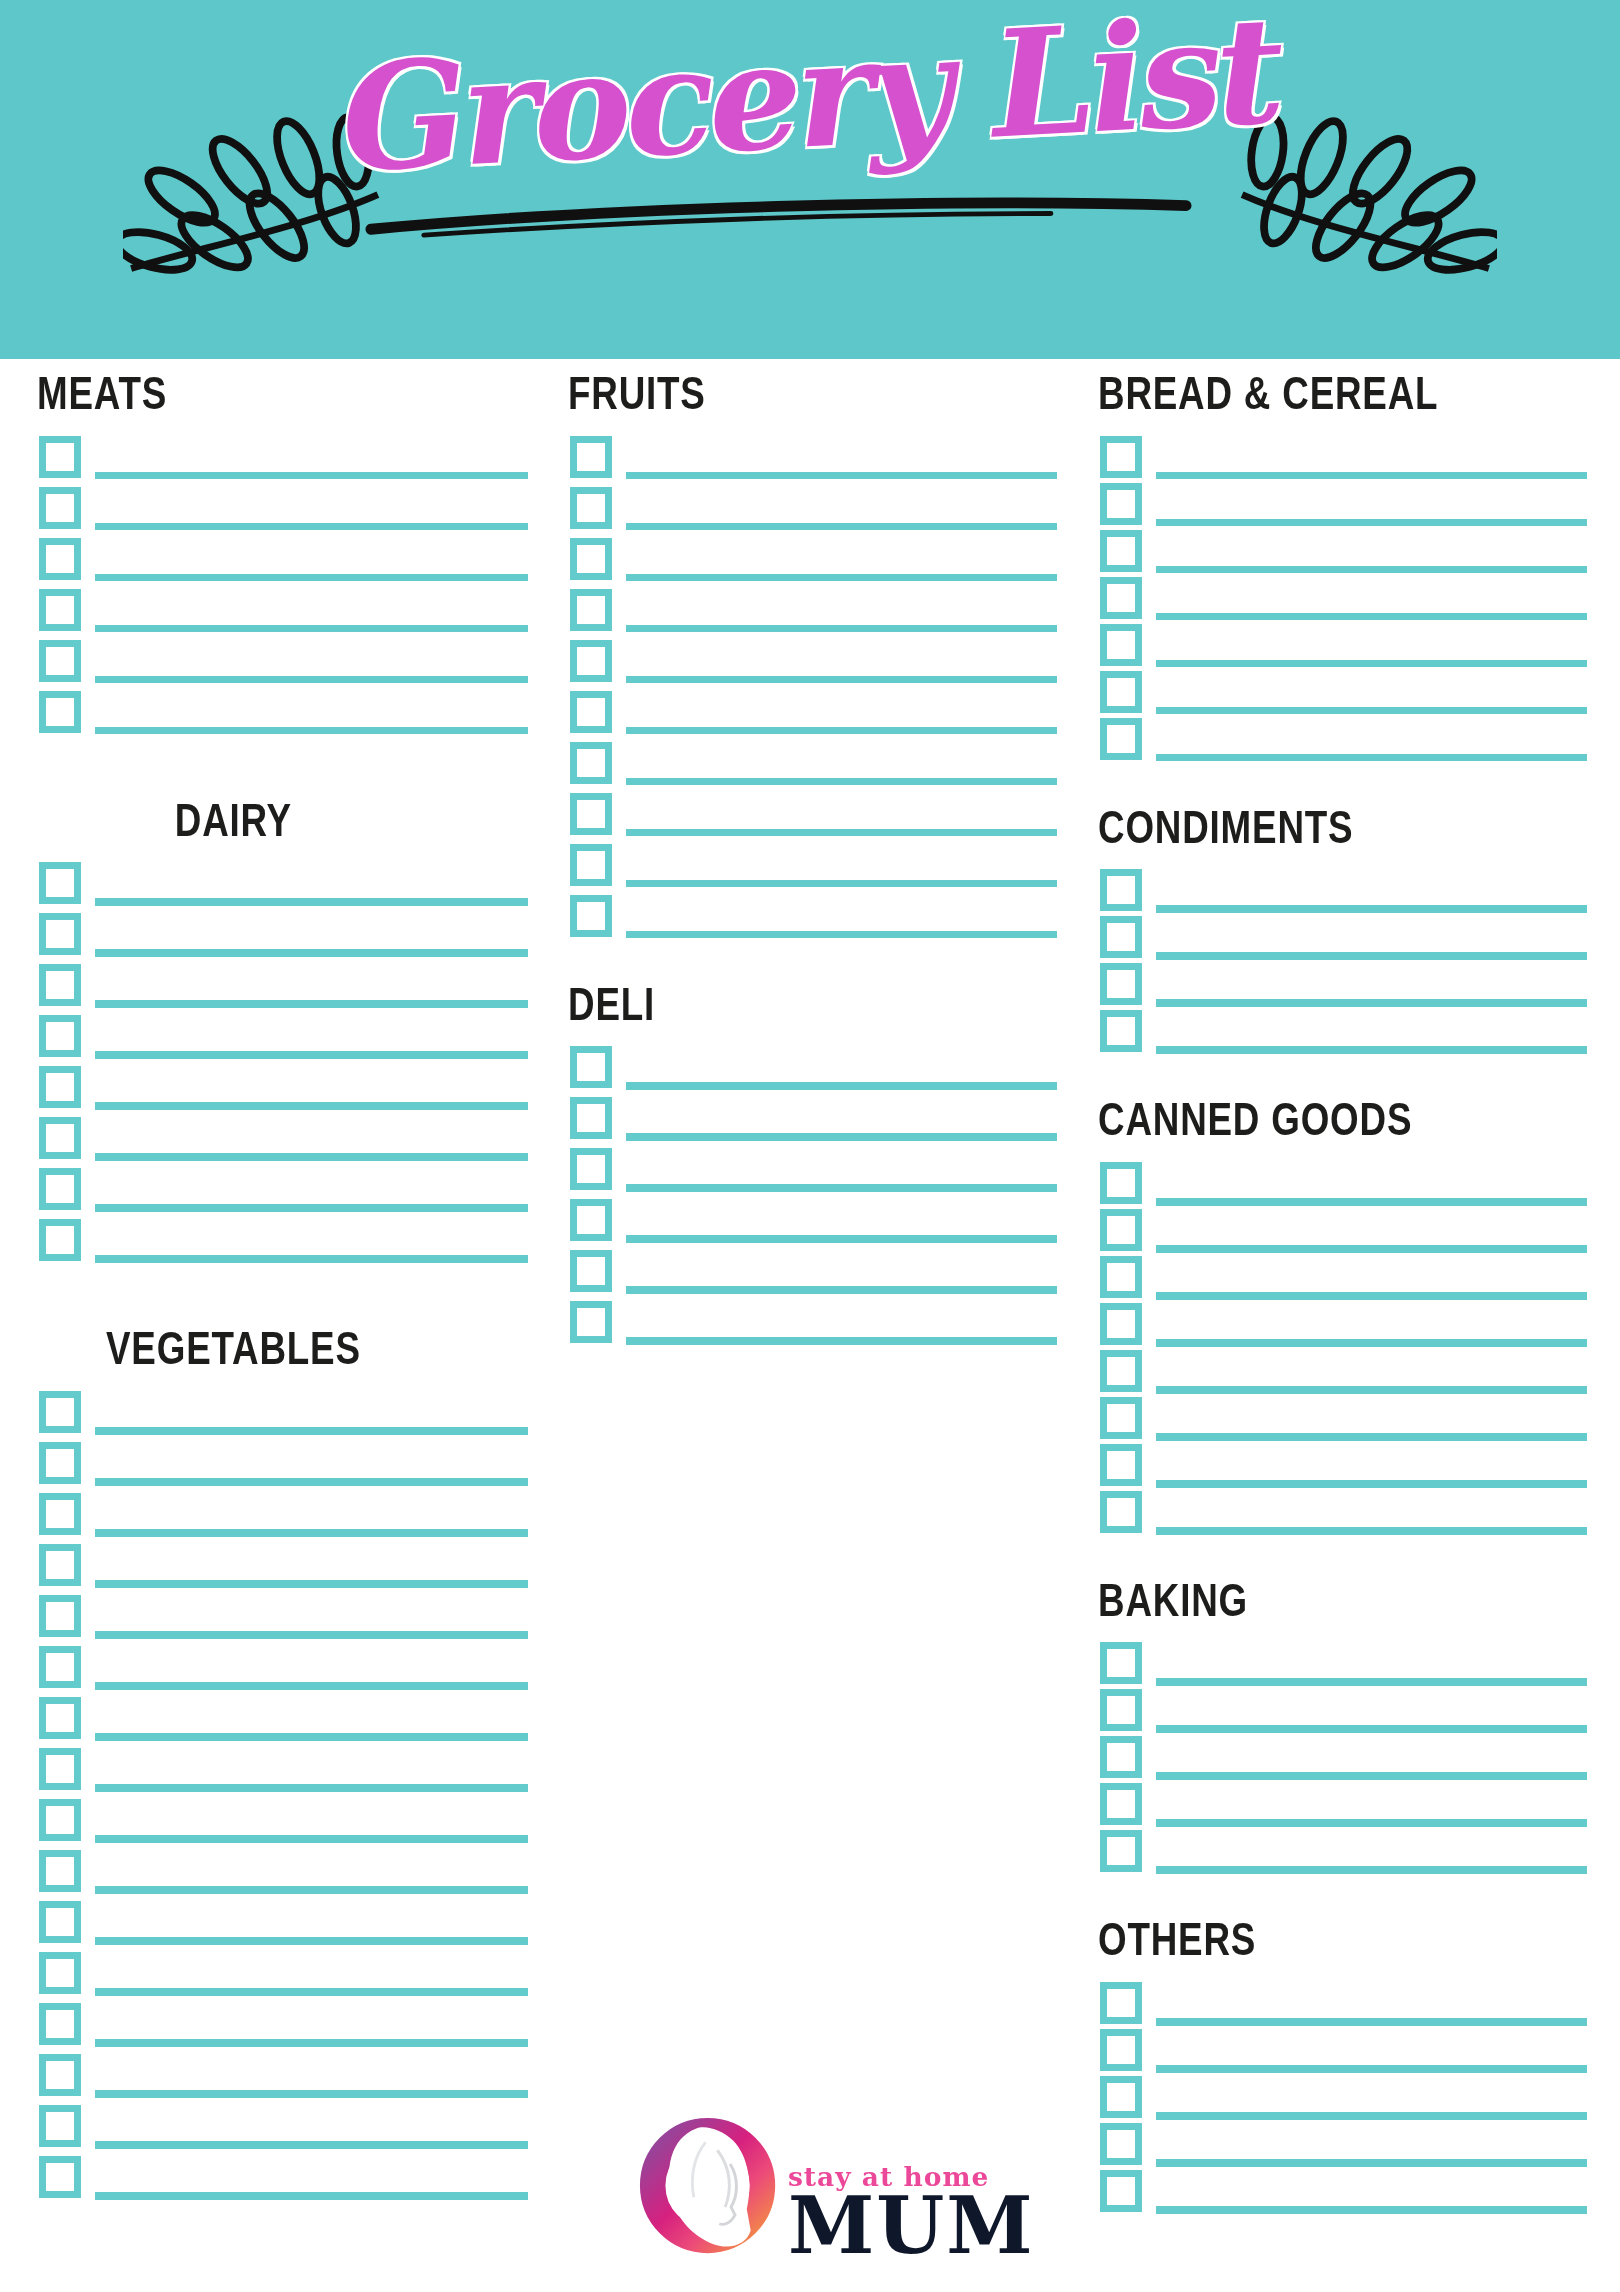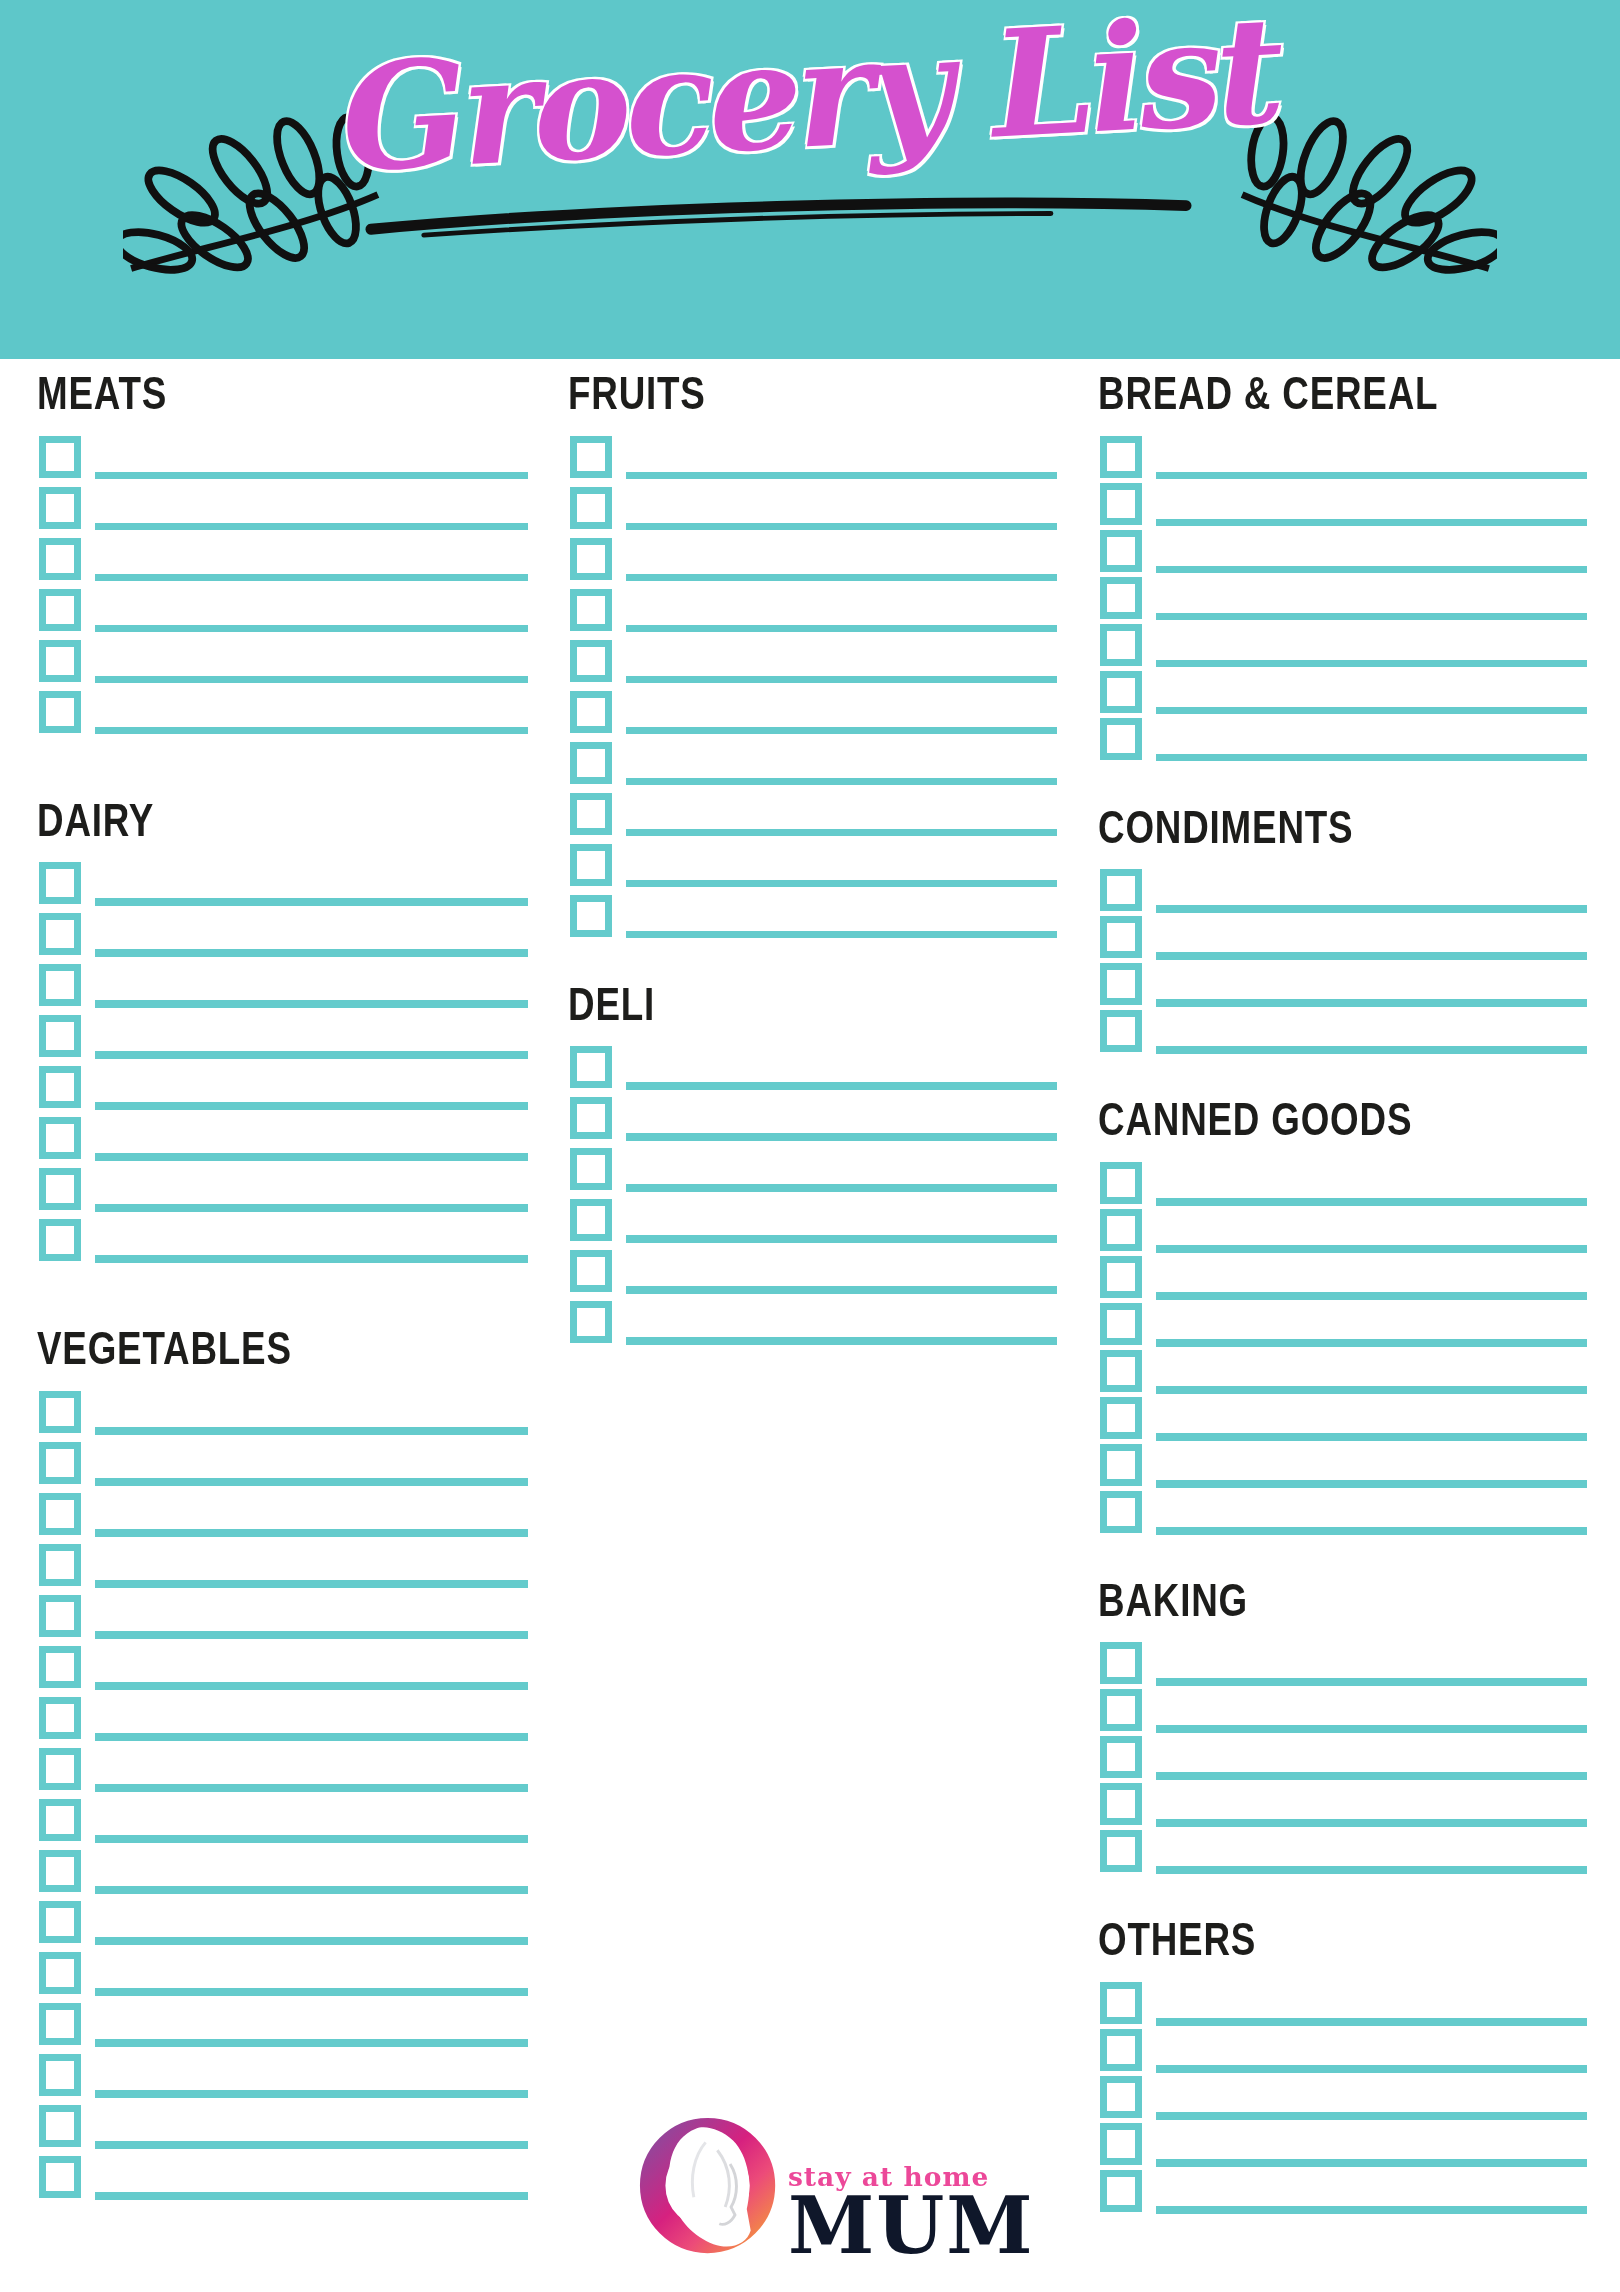--- a/index.html
+++ b/index.html
@@ -24,21 +24,21 @@
   .column{position:absolute;top:370px;}
   .col-a{left:37px;width:491px;}
   .col-b{left:568px;width:489px;}
   .col-c{left:1098px;width:489px;}
   .section-heading{font-weight:700;font-size:46px;line-height:1;color:#1D1D1B;
                    letter-spacing:1px;white-space:nowrap;margin:0 0 19.6px 0;
                    transform:scaleX(0.8);transform-origin:left center;}
   .row{position:relative;}
   .col-a .row,.col-b .row{height:51px;}
   .col-c .row{height:47px;}
-  .col-a .section + .section{margin-top:55px;}
+  .col-a .section + .section{margin-top:55px;text-align:center;}
   .col-b .section + .section{margin-top:35px;}
   .col-c .section + .section{margin-top:39px;}
   .checkbox{position:absolute;left:2px;top:0;width:28px;height:28px;
             border:7.8px solid #64CBCC;background:#ffffff;}
   .write-line{position:absolute;left:58px;right:0;top:36px;height:7.8px;background:#64CBCC;}
 
   
   .logo{position:absolute;left:637px;top:2113px;display:flex;align-items:flex-start;}
   .logo-mark{width:147px;height:147px;flex:0 0 auto;}
   .logo-text{padding-top:51px;margin-left:3.9px;}

